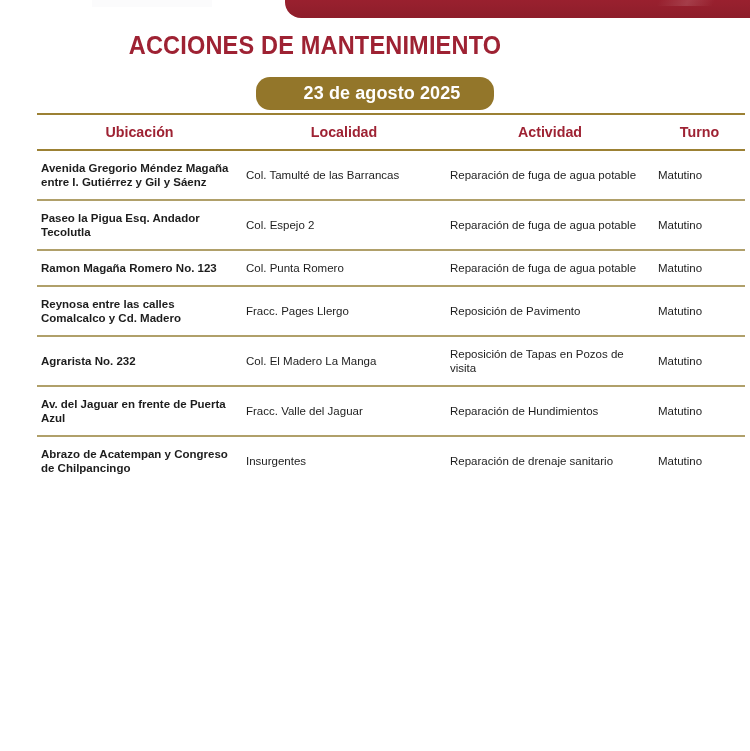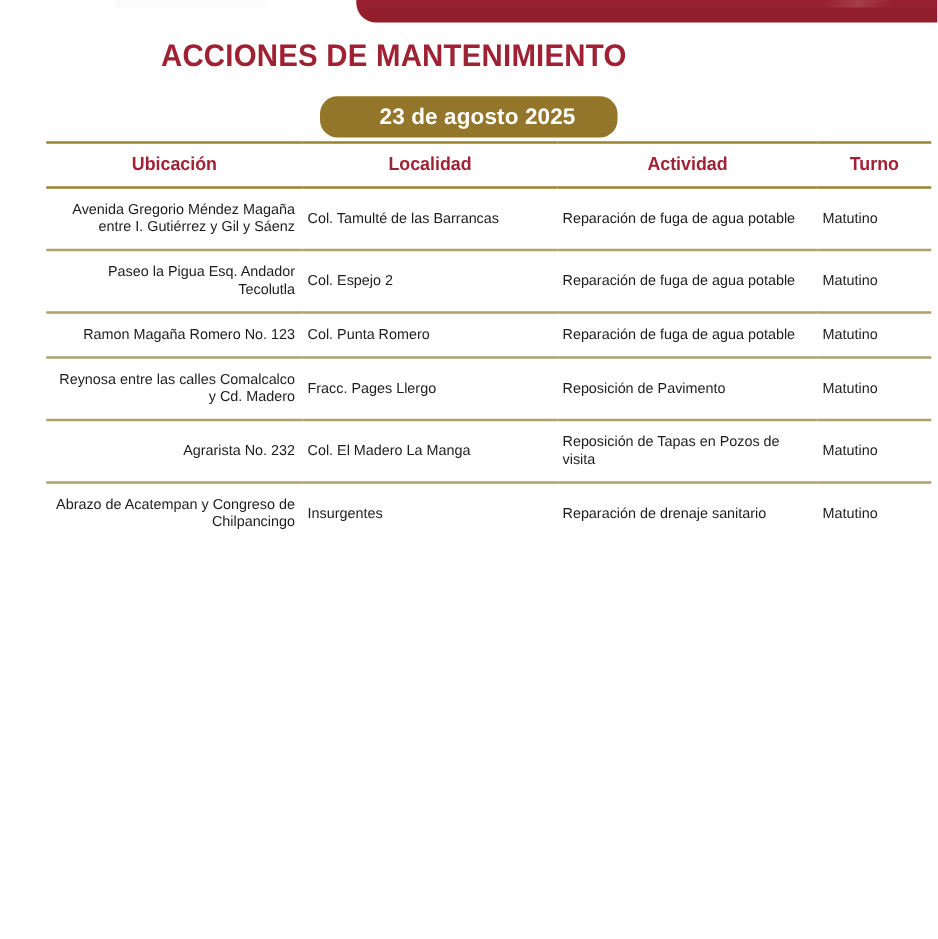--- a/index.html
+++ b/index.html
@@ -116,21 +116,21 @@
     font-size: 11.5px;
     color: #1d1d1d;
     padding: 10px 6px 10px 4px;
     border-bottom: 2.5px solid #b0a06a;
     vertical-align: middle;
     line-height: 14px;
   }
   table.actions tbody tr:last-child td {
     border-bottom: none;
   }
-  .col-ubicacion { width: 197px; text-align: right; padding-left: 4px !important; }
+  .col-ubicacion { width: 197px; text-align: left; padding-left: 4px !important; font-weight: bold; }
   .col-localidad { width: 196px; text-align: left; }
   .col-actividad { width: 200px; text-align: left; }
   .col-turno     { width: 83px;  text-align: left; }
 </style>
 </head>
 <body>
 
 <div class="top-banner-wrap">
   <div class="top-banner-ghost-left"></div>
   <div class="top-banner">
@@ -181,20 +181,26 @@
         <td class="col-actividad">Reposición de Pavimento</td>
         <td class="col-turno">Matutino</td>
       </tr>
       <tr>
         <td class="col-ubicacion">Agrarista No. 232</td>
         <td class="col-localidad">Col. El Madero La Manga</td>
         <td class="col-actividad">Reposición de Tapas en Pozos de visita</td>
         <td class="col-turno">Matutino</td>
       </tr>
       <tr>
+        <td class="col-ubicacion">Av. del Jaguar en frente de Puerta Azul</td>
+        <td class="col-localidad">Fracc. Valle del Jaguar</td>
+        <td class="col-actividad">Reparación de Hundimientos</td>
+        <td class="col-turno">Matutino</td>
+      </tr>
+      <tr>
         <td class="col-ubicacion">Abrazo de Acatempan y Congreso de Chilpancingo</td>
         <td class="col-localidad">Insurgentes</td>
         <td class="col-actividad">Reparación de drenaje sanitario</td>
         <td class="col-turno">Matutino</td>
       </tr>
     </tbody>
   </table>
 </div>
 
 </body></html>

